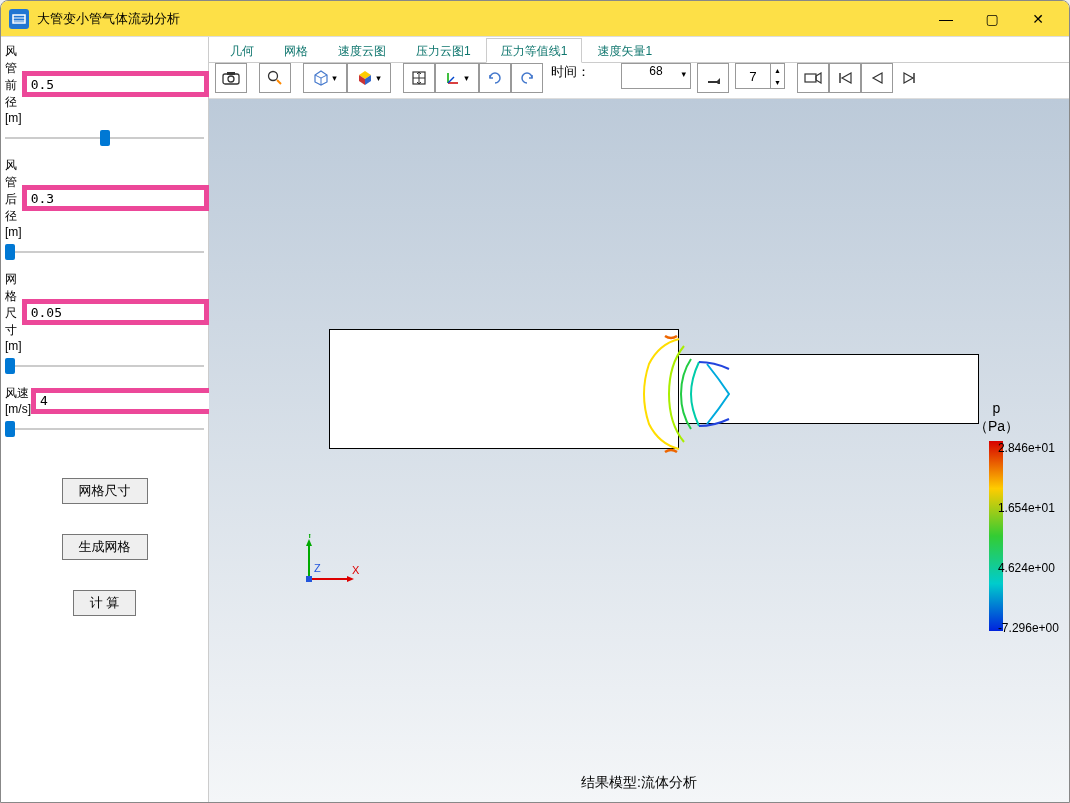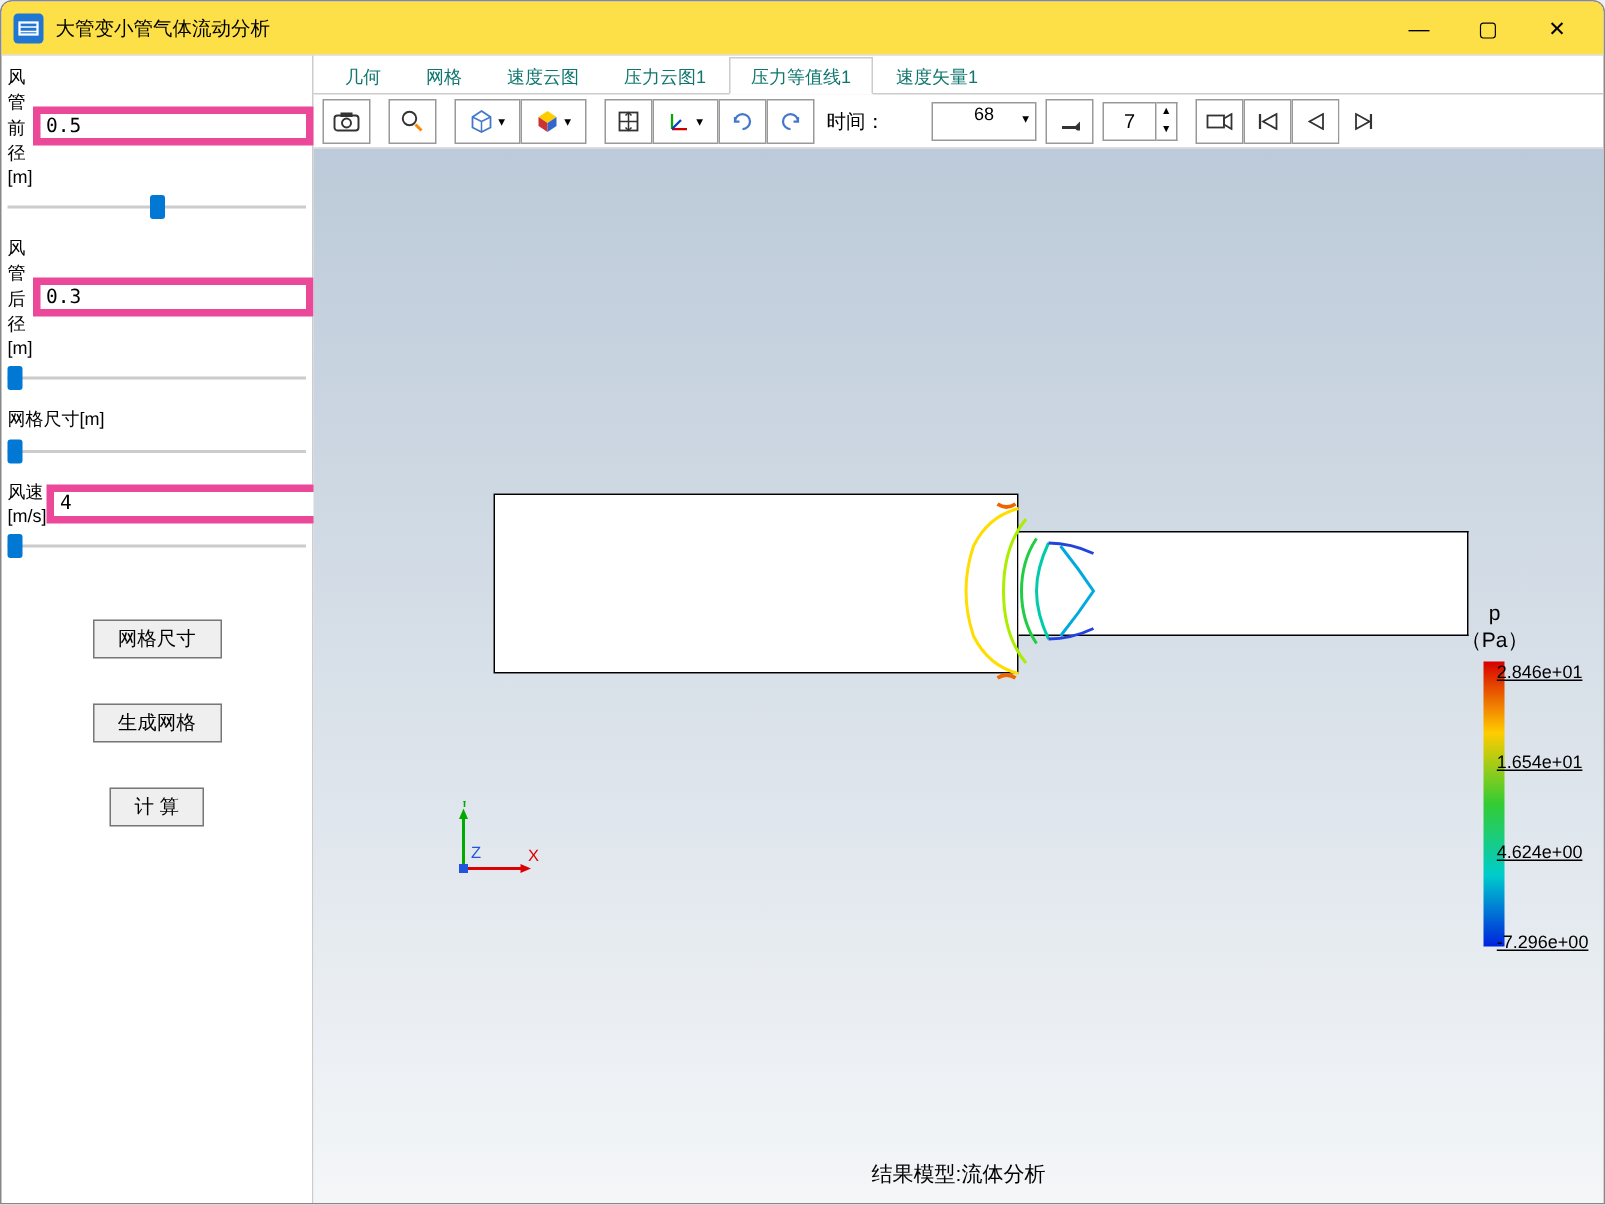--- a/index.html
+++ b/index.html
@@ -117,21 +117,21 @@
       top: 1px;
     }
     .tab.active {
       background: #fff;
       border-color: #ccc;
       border-bottom: 1px solid #fff;
     }
     .toolbar {
       height: 36px;
       display: flex;
-      align-items: center;
+      align-items: flex-start;
       padding: 0 6px;
       gap: 0;
       border-bottom: 1px solid #ddd;
     }
     .tbtn {
       width: 32px; height: 30px;
       border: 1px solid #999;
       background: #fff;
       display: flex; align-items: center; justify-content: center;
       cursor: pointer;
@@ -228,21 +228,20 @@
       width: 14px;
       height: 190px;
       margin: 6px auto;
       background: linear-gradient(to bottom, #d70000, #ffcc00, #33cc33, #00cccc, #0022dd);
     }
     .legend-val {
       font-size: 12px;
       position: absolute;
       left: 24px;
       white-space: nowrap;
-      text-decoration: underline;
     }
     .legend-title {
       font-size: 14px;
       line-height: 1.3;
     }
   </style>
 </head>
 <body>
 
 <div class="window">
@@ -272,20 +271,21 @@
       <input type="range" class="slider" min="0" max="100" value="50" style="">
 
       <div class="field-row">
         <div class="field-label">风管后径[m]</div>
         <input class="field-input" value="0.3" style="">
       </div>
       <input type="range" class="slider" min="0" max="100" value="0" style="">
 
       <div class="field-row">
         <div class="field-label">网格尺寸[m]</div>
+        <input class="field-input" value="0.05" style="">
       </div>
       <input type="range" class="slider" min="0" max="100" value="0" style="">
 
       <div class="field-row">
         <div class="field-label">风速[m/s]</div>
         <input class="field-input" value="4" style="">
       </div>
       <input type="range" class="slider" min="0" max="100" value="0" style="">
 
       <button class="action-btn">网格尺寸</button>

